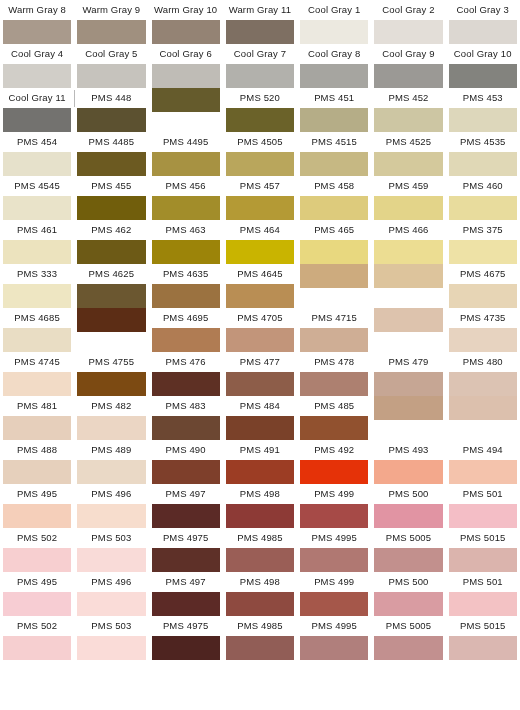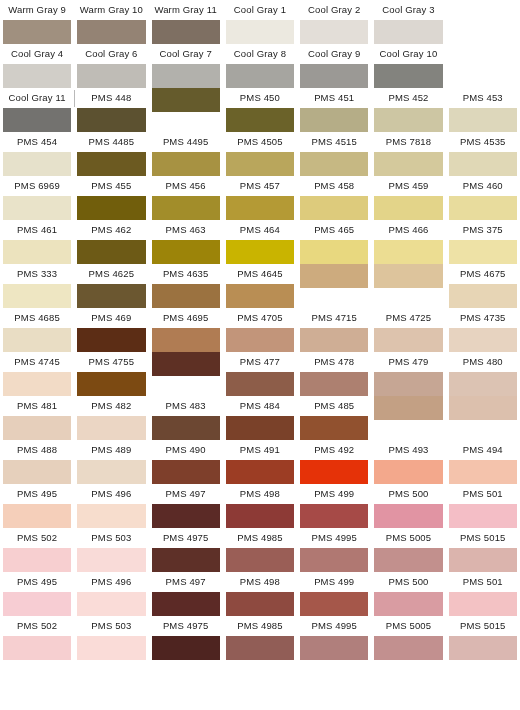--- a/index.html
+++ b/index.html
@@ -58,20 +58,24 @@
     height: 17px;
     background: #b9b9b9;
   }
 </style>
 </head>
 <body style="background: rgb(255, 255, 255);">
 
 <div id="chart">
     <div class="swatch-row">
       <div class="cell">
+        <div class="cell-label">Warm Gray 8</div>
+        <div class="cell-swatch" title="Warm Gray 8" style="background: rgb(169, 154, 140);"></div>
+      </div>
+      <div class="cell">
         <div class="cell-label">Warm Gray 9</div>
         <div class="cell-swatch" title="Warm Gray 9" style="background: rgb(160, 144, 127);"></div>
       </div>
       <div class="cell">
         <div class="cell-label">Warm Gray 10</div>
         <div class="cell-swatch" title="Warm Gray 10" style="background: rgb(148, 131, 116);"></div>
       </div>
       <div class="cell">
         <div class="cell-label">Warm Gray 11</div>
         <div class="cell-swatch" title="Warm Gray 11" style="background: rgb(126, 111, 98);"></div>
@@ -86,20 +90,24 @@
       </div>
       <div class="cell">
         <div class="cell-label">Cool Gray 3</div>
         <div class="cell-swatch" title="Cool Gray 3" style="background: rgb(220, 215, 209);"></div>
       </div>
     </div>
     <div class="swatch-row">
       <div class="cell">
         <div class="cell-label">Cool Gray 4</div>
         <div class="cell-swatch" title="Cool Gray 4" style="background: rgb(209, 206, 200);"></div>
+      </div>
+      <div class="cell">
+        <div class="cell-label">Cool Gray 5</div>
+        <div class="cell-swatch" title="Cool Gray 5" style="background: rgb(198, 195, 189);"></div>
       </div>
       <div class="cell">
         <div class="cell-label">Cool Gray 6</div>
         <div class="cell-swatch" title="Cool Gray 6" style="background: rgb(191, 188, 182);"></div>
       </div>
       <div class="cell">
         <div class="cell-label">Cool Gray 7</div>
         <div class="cell-swatch" title="Cool Gray 7" style="background: rgb(178, 177, 172);"></div>
       </div>
       <div class="cell">
@@ -121,21 +129,21 @@
         <div class="cell-swatch" title="Cool Gray 11" style="background: rgb(115, 114, 111);"></div>
       </div>
       <div class="cell divider-left">
         <div class="cell-label">PMS 448</div>
         <div class="cell-swatch" title="PMS 448" style="background: rgb(92, 81, 48);"></div>
       </div>
       <div class="cell">
         <div class="cell-swatch" title="PMS 449" style="background: rgb(101, 91, 44);"></div>
       </div>
       <div class="cell">
-        <div class="cell-label">PMS 450</div>
+        <div class="cell-label">PMS 520</div>
         <div class="cell-swatch" title="PMS 450" style="background: rgb(107, 98, 41);"></div>
       </div>
       <div class="cell">
         <div class="cell-label">PMS 451</div>
         <div class="cell-swatch" title="PMS 451" style="background: rgb(181, 173, 135);"></div>
       </div>
       <div class="cell">
         <div class="cell-label">PMS 452</div>
         <div class="cell-swatch" title="PMS 452" style="background: rgb(205, 198, 163);"></div>
       </div>
@@ -159,31 +167,31 @@
       </div>
       <div class="cell">
         <div class="cell-label">PMS 4505</div>
         <div class="cell-swatch" title="PMS 4505" style="background: rgb(185, 166, 92);"></div>
       </div>
       <div class="cell">
         <div class="cell-label">PMS 4515</div>
         <div class="cell-swatch" title="PMS 4515" style="background: rgb(198, 184, 131);"></div>
       </div>
       <div class="cell">
-        <div class="cell-label">PMS 7818</div>
+        <div class="cell-label">PMS 4525</div>
         <div class="cell-swatch" title="PMS 4525" style="background: rgb(212, 201, 156);"></div>
       </div>
       <div class="cell">
         <div class="cell-label">PMS 4535</div>
         <div class="cell-swatch" title="PMS 4535" style="background: rgb(224, 216, 182);"></div>
       </div>
     </div>
     <div class="swatch-row">
       <div class="cell">
-        <div class="cell-label">PMS 6969</div>
+        <div class="cell-label">PMS 4545</div>
         <div class="cell-swatch" title="PMS 4545" style="background: rgb(233, 227, 201);"></div>
       </div>
       <div class="cell">
         <div class="cell-label">PMS 455</div>
         <div class="cell-swatch" title="PMS 455" style="background: rgb(113, 94, 12);"></div>
       </div>
       <div class="cell">
         <div class="cell-label">PMS 456</div>
         <div class="cell-swatch" title="PMS 456" style="background: rgb(162, 141, 42);"></div>
       </div>
@@ -261,54 +269,53 @@
         <div class="cell-label">PMS 4675</div>
         <div class="cell-swatch" title="PMS 4675" style="background: rgb(231, 213, 181);"></div>
       </div>
     </div>
     <div class="swatch-row">
       <div class="cell">
         <div class="cell-label">PMS 4685</div>
         <div class="cell-swatch" title="PMS 4685" style="background: rgb(233, 221, 196);"></div>
       </div>
       <div class="cell">
-        <div class="cell-label">PMS 469</div>
         <div class="cell-swatch" title="PMS 469" style="background: rgb(92, 45, 21);"></div>
       </div>
       <div class="cell">
         <div class="cell-label">PMS 4695</div>
         <div class="cell-swatch" title="PMS 4695" style="background: rgb(176, 124, 83);"></div>
       </div>
       <div class="cell">
         <div class="cell-label">PMS 4705</div>
         <div class="cell-swatch" title="PMS 4705" style="background: rgb(194, 149, 122);"></div>
       </div>
       <div class="cell">
         <div class="cell-label">PMS 4715</div>
         <div class="cell-swatch" title="PMS 4715" style="background: rgb(207, 174, 149);"></div>
       </div>
       <div class="cell">
-        <div class="cell-label">PMS 4725</div>
         <div class="cell-swatch" title="PMS 4725" style="background: rgb(221, 195, 173);"></div>
       </div>
       <div class="cell">
         <div class="cell-label">PMS 4735</div>
         <div class="cell-swatch" title="PMS 4735" style="background: rgb(231, 211, 192);"></div>
       </div>
     </div>
     <div class="swatch-row">
       <div class="cell">
         <div class="cell-label">PMS 4745</div>
         <div class="cell-swatch" title="PMS 4745" style="background: rgb(242, 219, 198);"></div>
       </div>
       <div class="cell">
         <div class="cell-label">PMS 4755</div>
         <div class="cell-swatch" title="PMS 4755" style="background: rgb(124, 74, 18);"></div>
       </div>
       <div class="cell">
+        <div class="cell-label">PMS 476</div>
         <div class="cell-swatch" title="PMS 476" style="background: rgb(94, 48, 36);"></div>
       </div>
       <div class="cell">
         <div class="cell-label">PMS 477</div>
         <div class="cell-swatch" title="PMS 477" style="background: rgb(141, 93, 73);"></div>
       </div>
       <div class="cell">
         <div class="cell-label">PMS 478</div>
         <div class="cell-swatch" title="PMS 478" style="background: rgb(173, 128, 112);"></div>
       </div>

